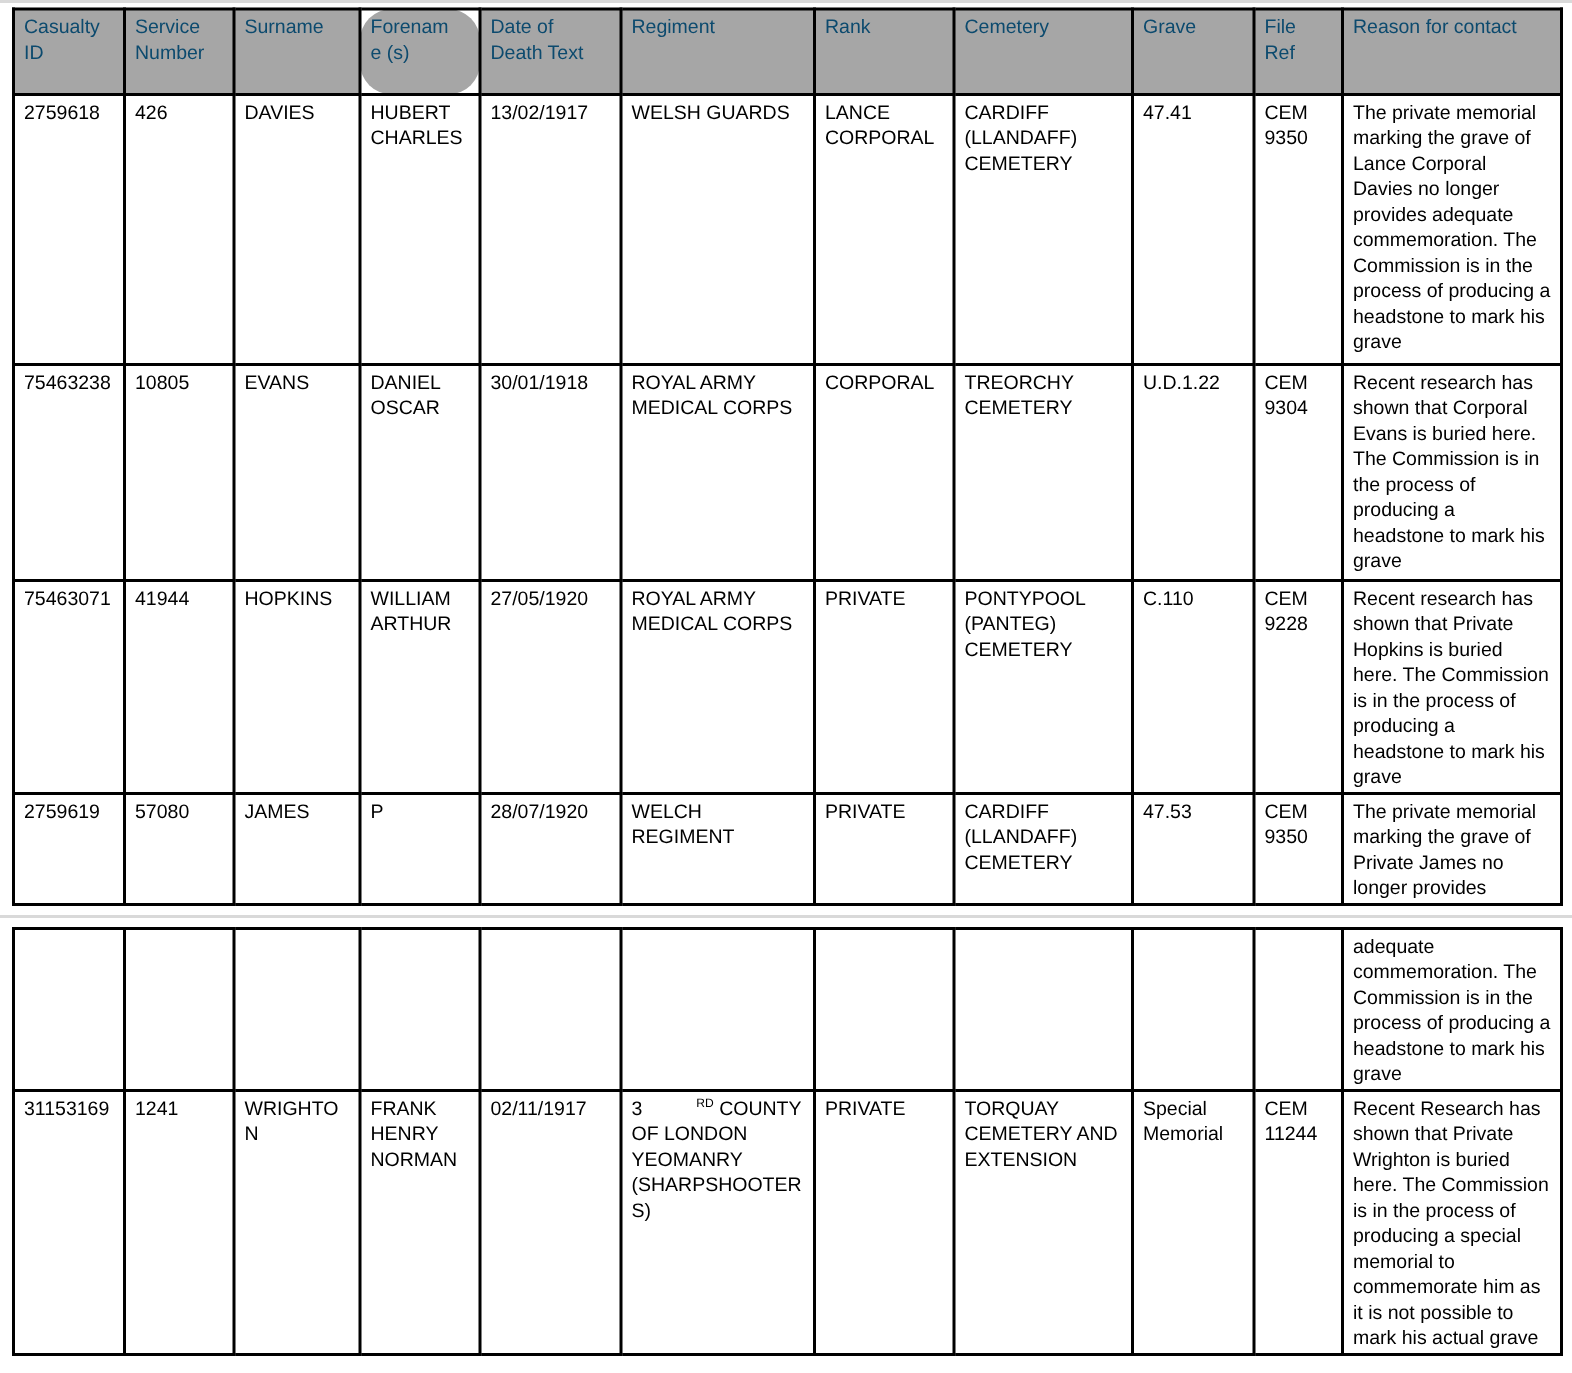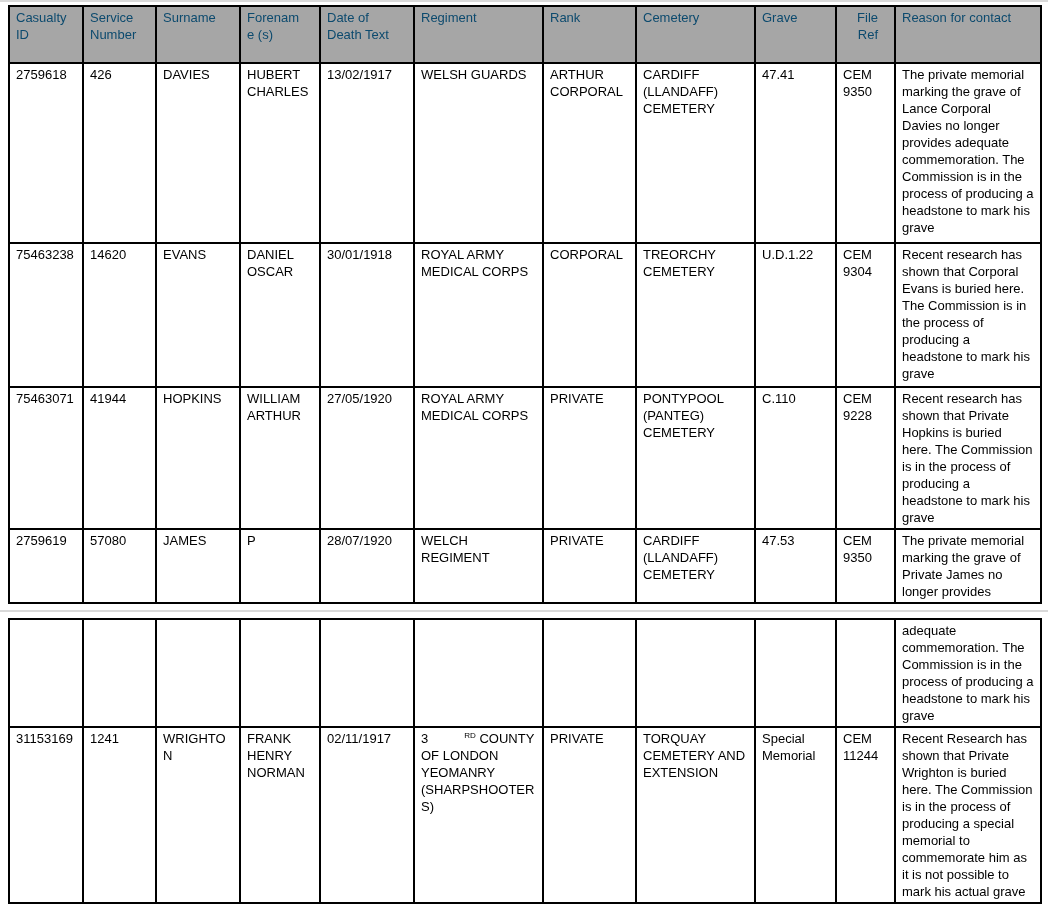--- a/index.html
+++ b/index.html
@@ -45,24 +45,24 @@
     font-weight: normal;
     overflow-wrap: break-word;
   }
   th {
     background: #a6a6a6;
     color: #0c4a6e;
   }
   .th-forename {
     word-break: break-all;
     padding-right: 18px;
+    border-radius: 21px;
   }
   .th-fileref {
-    padding-right: 16px;
-    text-align: right;
+    padding-right: 28px;
   }
   tr.header-row    { height: 57px; }
   tr.row-davies    { height: 180px; border-radius: 18px; }
   tr.row-evans     { height: 144px; padding-left: 28px; }
   tr.row-hopkins   { height: 124px; }
   tr.row-james     { height: 72px; }
   tr.row-james-cont{ height: 100px; }
   tr.row-wrighton  { height: 172px; }
   sup {
     font-size: 0.62em;
@@ -105,29 +105,29 @@
     <th class="th-fileref">File Ref</th>
     <th>Reason for contact</th>
   </tr>
   <tr class="row-davies">
     <td>2759618</td>
     <td>426</td>
     <td>DAVIES</td>
     <td>HUBERT CHARLES</td>
     <td>13/02/1917</td>
     <td>WELSH GUARDS</td>
-    <td>ARTHUR CORPORAL</td>
+    <td>LANCE CORPORAL</td>
     <td>CARDIFF (LLANDAFF) CEMETERY</td>
     <td>47.41</td>
     <td>CEM 9350</td>
     <td>The private memorial marking the grave of Lance Corporal Davies no longer provides adequate commemoration. The Commission is in the process of producing a headstone to mark his grave</td>
   </tr>
   <tr class="row-evans">
     <td>75463238</td>
-    <td>14620</td>
+    <td>10805</td>
     <td>EVANS</td>
     <td>DANIEL OSCAR</td>
     <td>30/01/1918</td>
     <td>ROYAL ARMY MEDICAL CORPS</td>
     <td>CORPORAL</td>
     <td>TREORCHY CEMETERY</td>
     <td>U.D.1.22</td>
     <td>CEM 9304</td>
     <td>Recent research has shown that Corporal Evans is buried here. The Commission is in the process of producing a headstone to mark his grave</td>
   </tr>

